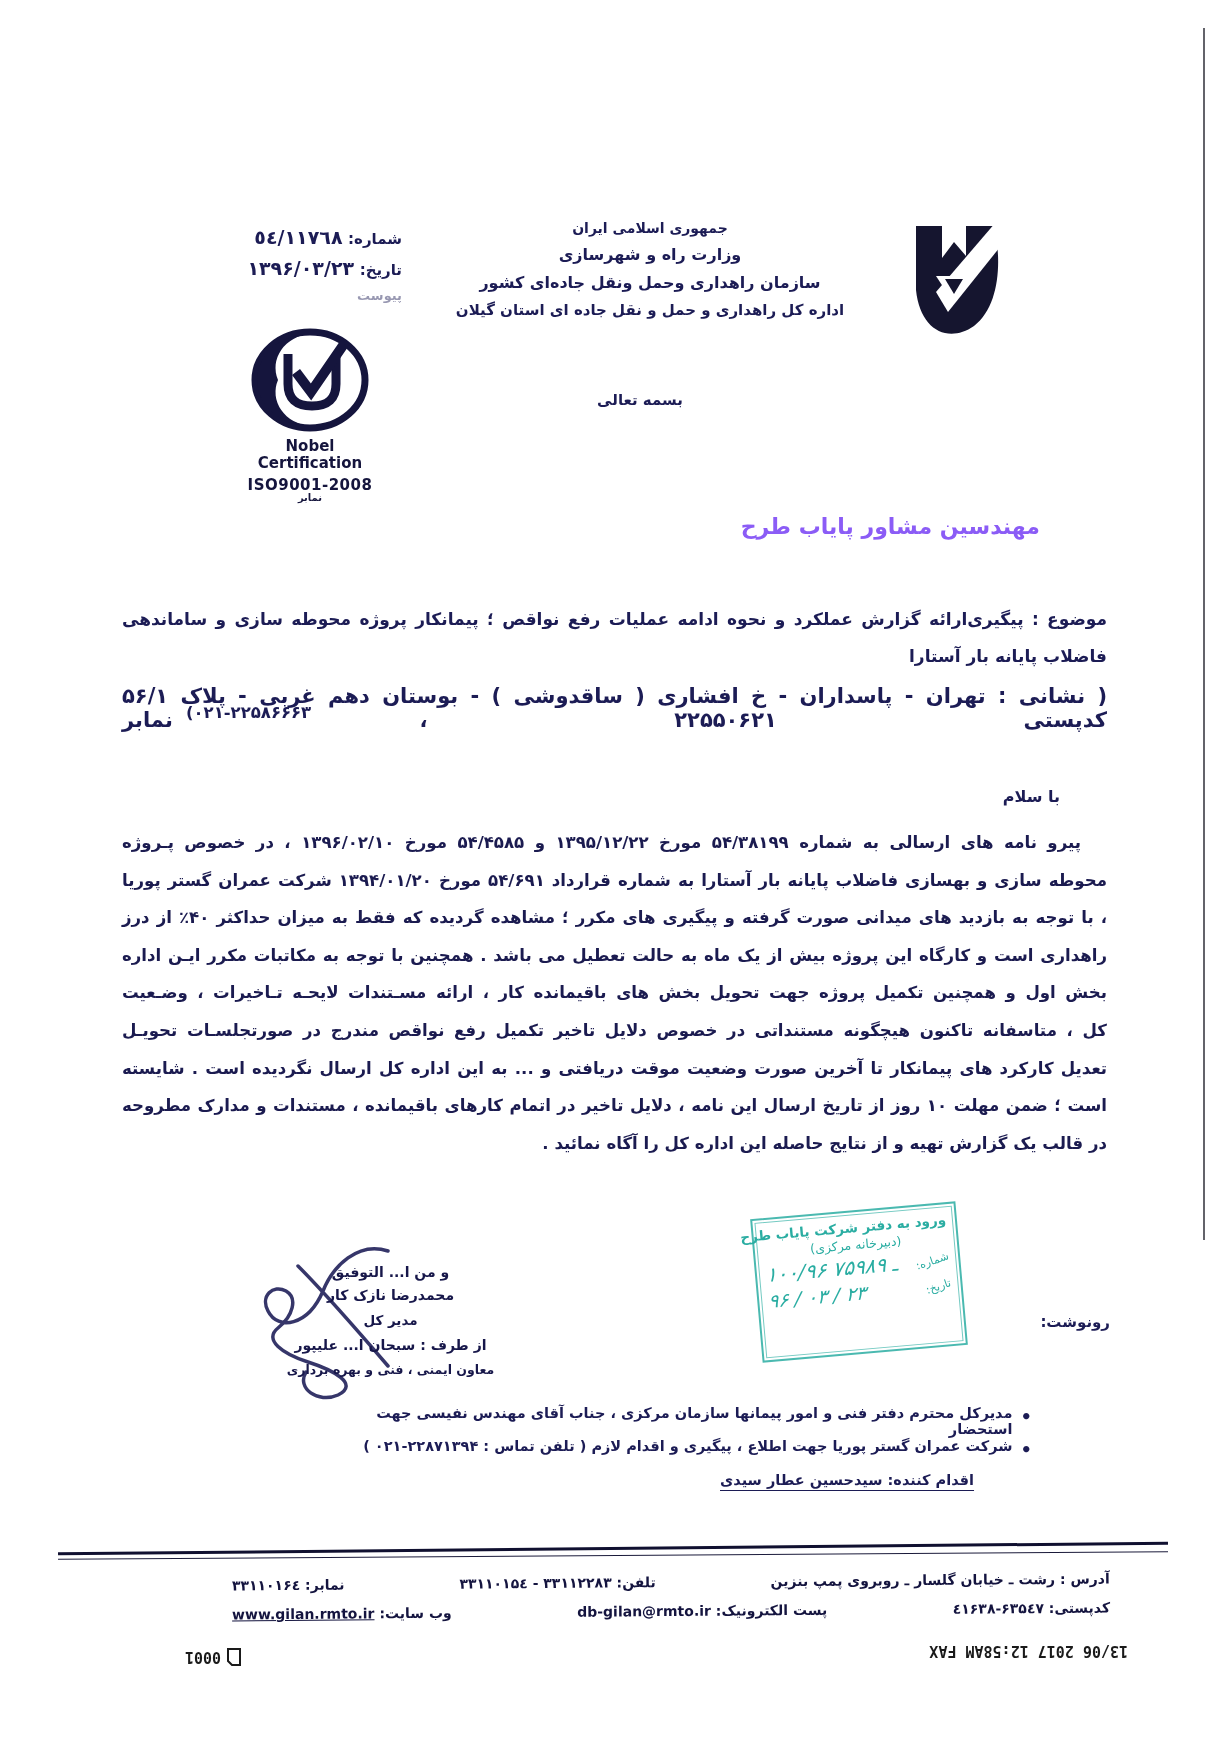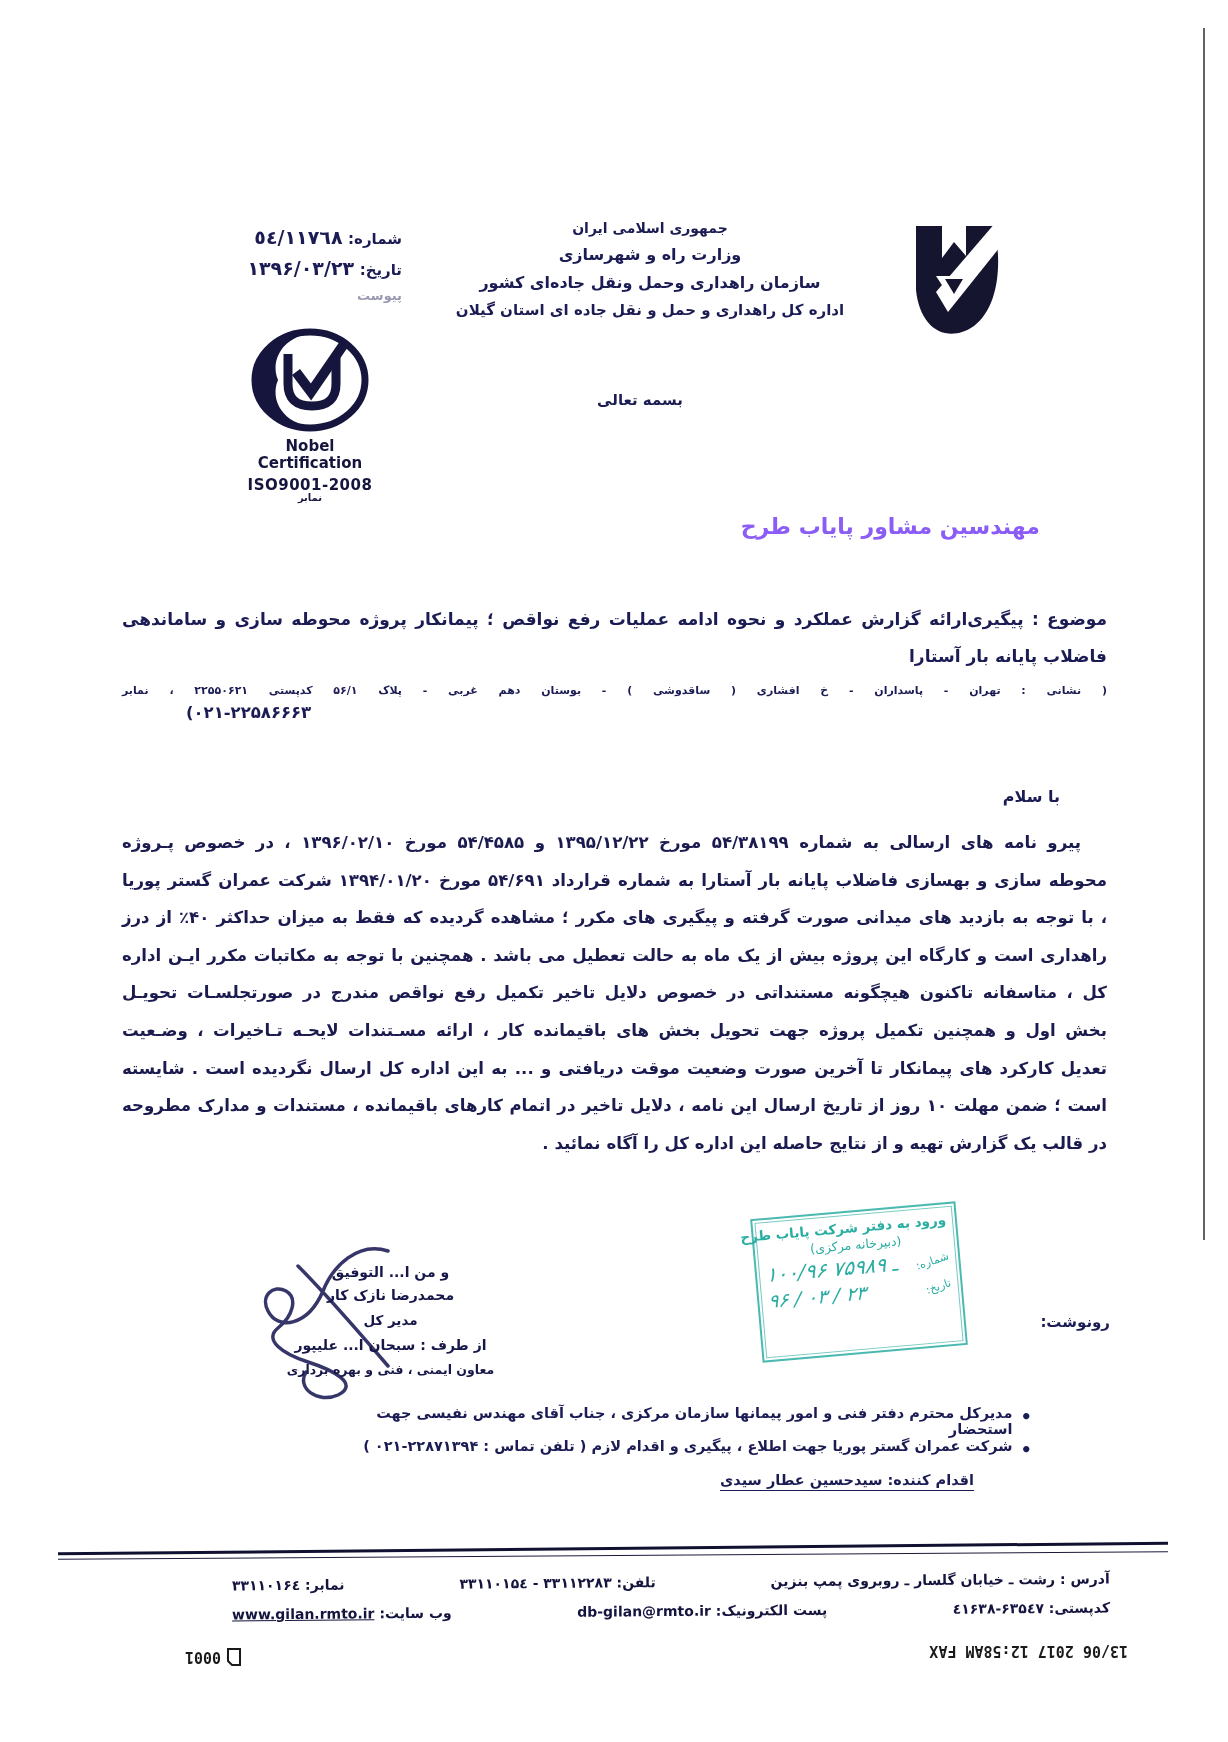--- a/index.html
+++ b/index.html
@@ -28,21 +28,21 @@
   .cert .en{font-weight:700;font-size:15px;line-height:1.15;}
   .cert .iso{font-weight:700;font-size:15px;margin-top:3px;letter-spacing:.5px;}
   .cert .fx{font-weight:700;font-size:10px;margin-top:-2px;}
 
   .title{left:600px;top:514px;width:440px;text-align:right;font-size:22px;font-weight:700;color:#8b5cf6;letter-spacing:.5px;}
 
   .subject{left:122px;top:601px;width:985px;font-size:17px;font-weight:700;line-height:37px;}
   .j{text-align:justify;text-align-last:justify;}
   .r{text-align:right;}
 
-  .addr1{left:122px;top:684px;width:985px;font-size:11px;font-weight:700;}
+  .addr1{left:122px;top:684px;width:985px;font-size:21px;font-weight:700;}
   .addr2{left:186px;top:703px;width:230px;direction:ltr;text-align:left;font-size:16.5px;font-weight:700;}
 
   .salut{left:900px;top:787px;width:160px;text-align:right;font-size:16px;font-weight:700;}
 
   .body-text{left:122px;top:824px;width:985px;font-size:16.6px;font-weight:700;line-height:37.6px;color:#1b1b50;}
   .body-text .first{padding-right:26px;}
   .body-text .last{text-align:right;text-align-last:right;}
 
   .sig{left:278px;top:1264px;width:225px;text-align:center;font-weight:700;color:#17174a;}
   .sig .s1{font-size:14px;margin-bottom:7px;}
@@ -144,22 +144,22 @@
   <div class="abs addr1 j">( نشانی : تهران - پاسداران - خ افشاری ( ساقدوشی ) - بوستان دهم غربی - پلاک ۵۶/۱ کدپستی ۲۲۵۵۰۶۲۱ ، نمابر</div>
   <div class="abs addr2">(۰۲۱-۲۲۵۸۶۶۶۳</div>
 
   <div class="abs salut">با سلام</div>
 
   <div class="abs body-text">
     <div class="j first">پیرو نامه های ارسالی به شماره ۵۴/۳۸۱۹۹ مورخ ۱۳۹۵/۱۲/۲۲ و ۵۴/۴۵۸۵ مورخ ۱۳۹۶/۰۲/۱۰ ، در خصوص پـروژه</div>
     <div class="j">محوطه سازی و بهسازی فاضلاب پایانه بار آستارا به شماره قرارداد ۵۴/۶۹۱ مورخ ۱۳۹۴/۰۱/۲۰ شرکت عمران گستر پوریا</div>
     <div class="j">، با توجه به بازدید های میدانی صورت گرفته و پیگیری های مکرر ؛ مشاهده گردیده که فقط به میزان حداکثر ۴۰٪ از درز</div>
     <div class="j">راهداری است و کارگاه این پروژه بیش از یک ماه به حالت تعطیل می باشد . همچنین با توجه به مکاتبات مکرر ایـن اداره</div>
+    <div class="j">بخش اول و همچنین تکمیل پروژه جهت تحویل بخش های باقیمانده کار ، ارائه مسـتندات لایحـه تـاخیرات ، وضـعیت</div>
     <div class="j">کل ، متاسفانه تاکنون هیچگونه مستنداتی در خصوص دلایل تاخیر تکمیل رفع نواقص مندرج در صورتجلسـات تحویـل</div>
-    <div class="j">بخش اول و همچنین تکمیل پروژه جهت تحویل بخش های باقیمانده کار ، ارائه مسـتندات لایحـه تـاخیرات ، وضـعیت</div>
     <div class="j">تعدیل کارکرد های پیمانکار تا آخرین صورت وضعیت موقت دریافتی و ... به این اداره کل ارسال نگردیده است . شایسته</div>
     <div class="j">است ؛ ضمن مهلت ۱۰ روز از تاریخ ارسال این نامه ، دلایل تاخیر در اتمام کارهای باقیمانده ، مستندات و مدارک مطروحه</div>
     <div class="last">در قالب یک گزارش تهیه و از نتایج حاصله این اداره کل را آگاه نمائید .</div>
   </div>
 
   <div class="abs sigmark">
     <svg width="205" height="170" viewBox="0 0 205 170">
       <path d="M150,15 C120,5 95,30 85,55 C70,90 40,95 30,75 C22,60 35,48 48,55 C60,62 55,80 40,92 C25,104 45,118 70,126 C95,134 122,148 100,159 C80,168 58,152 68,136 M60,30 C90,60 120,95 150,130" stroke="#20205a" fill="none" stroke-width="3.5" opacity="0.9" stroke-linecap="round"></path>
     </svg>
   </div>

